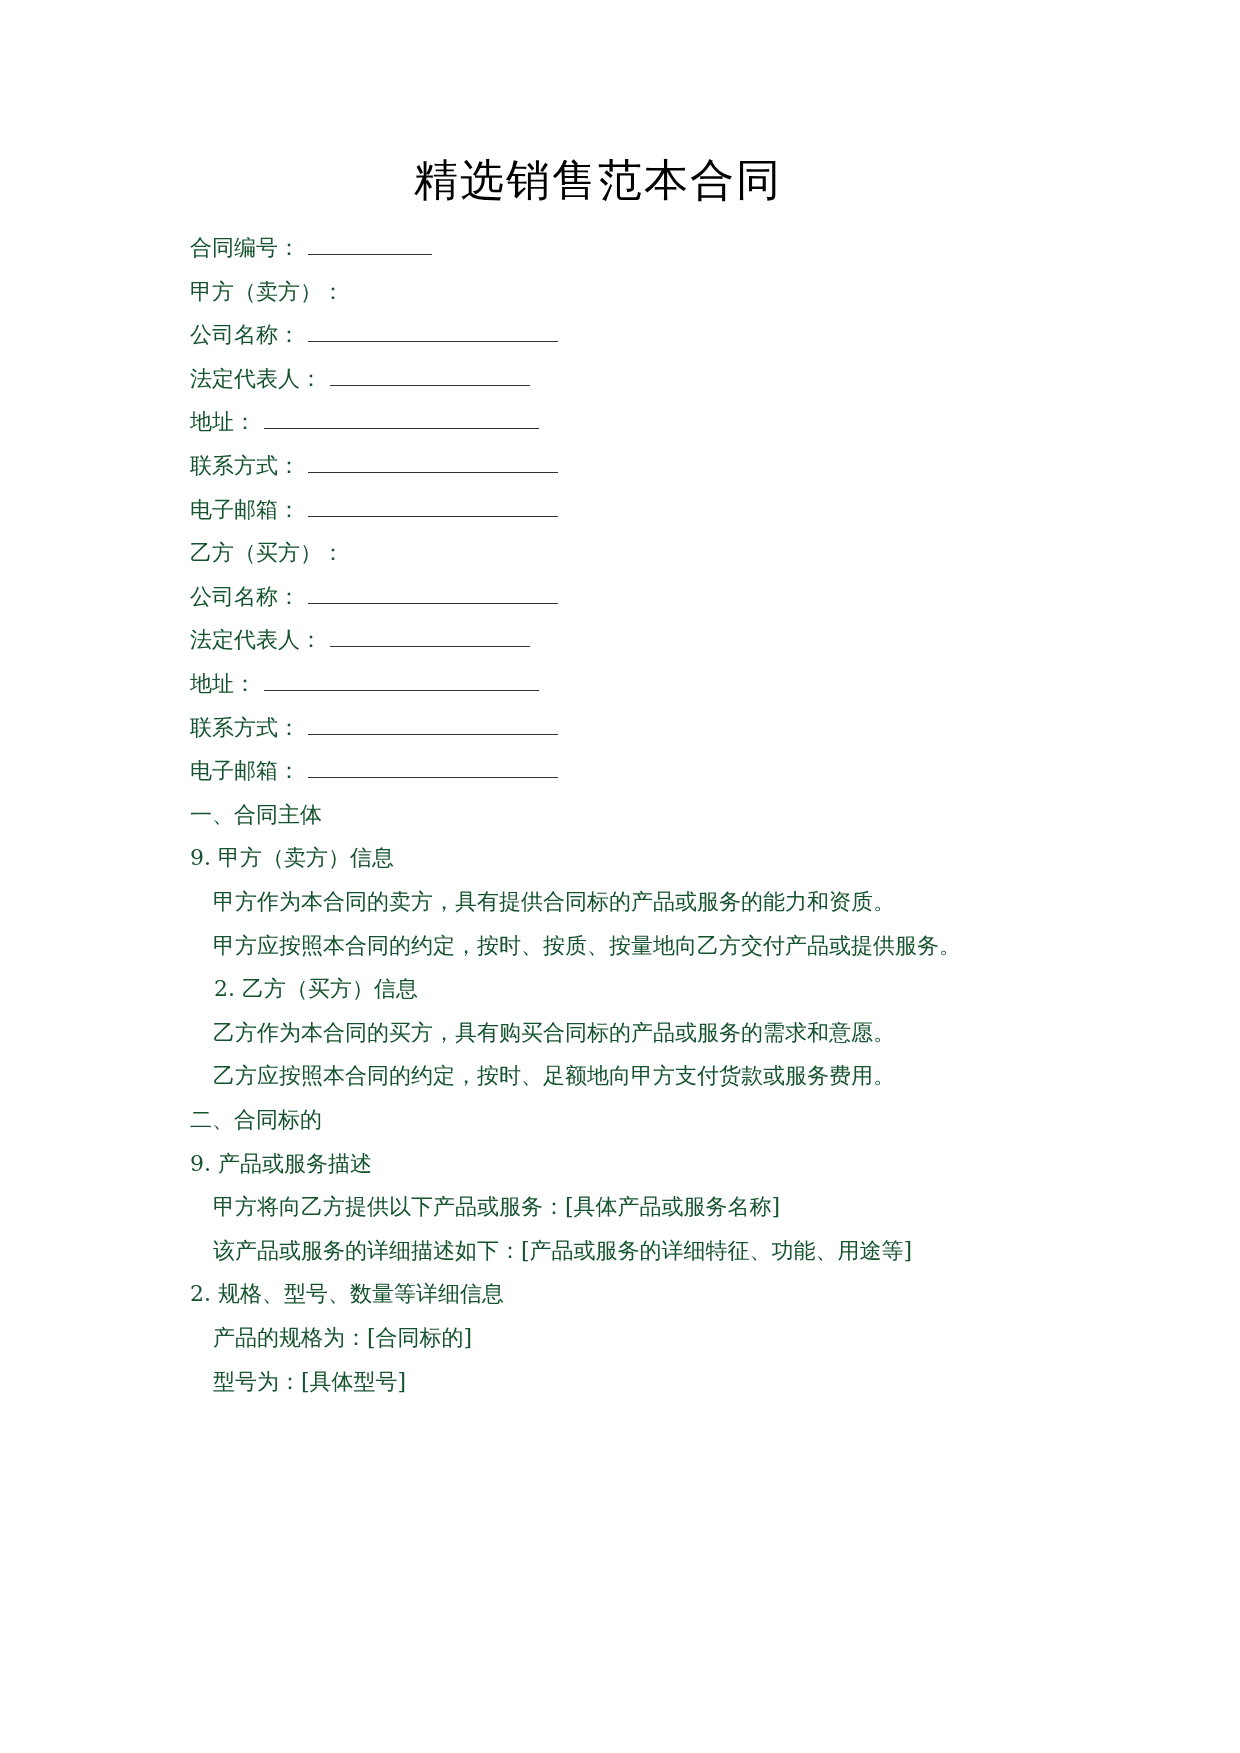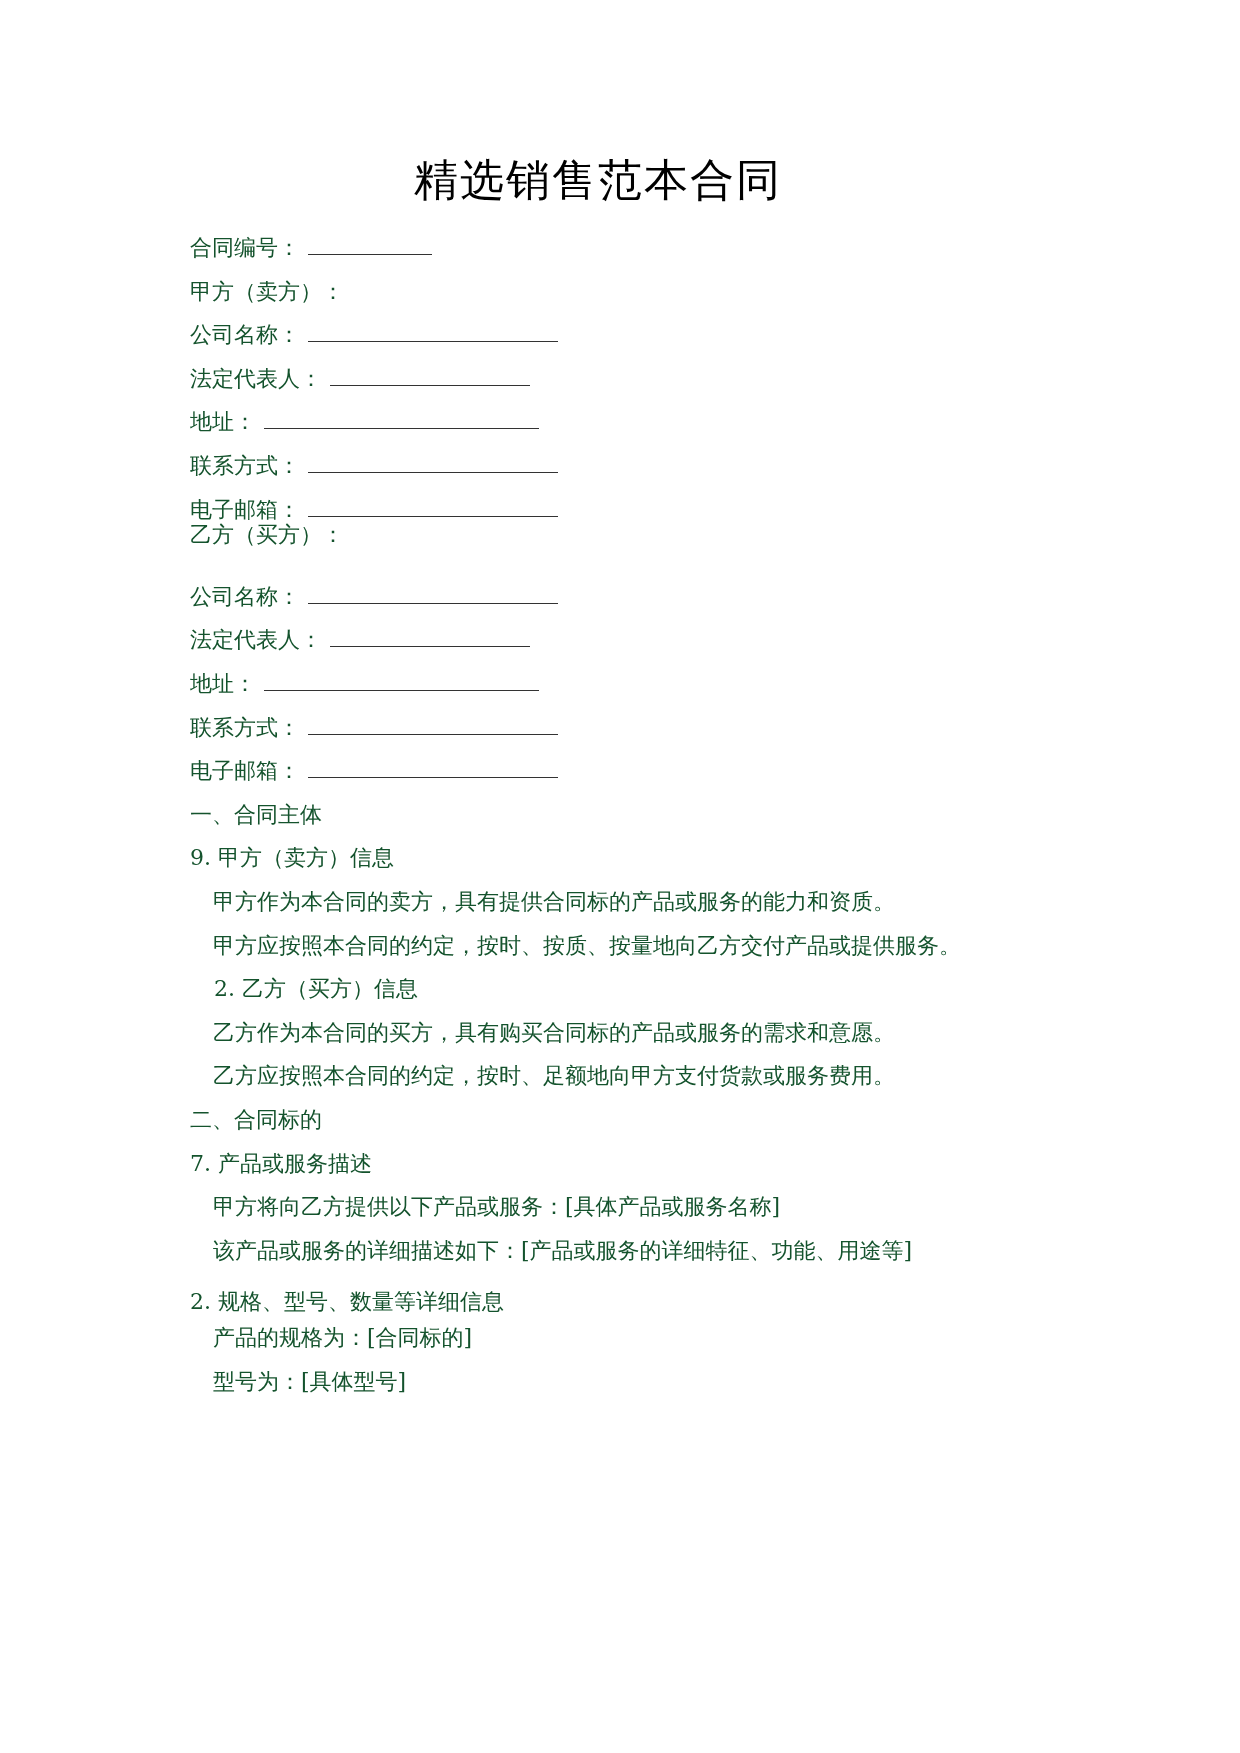--- a/index.html
+++ b/index.html
@@ -17,36 +17,36 @@
   <div class="title">精选销售范本合同</div>
 
   <div id="fields">
       <div class="line" style="top: 233px;"><span>合同编号：</span><span class="blank" style="width: 124px;"></span></div>
       <div class="line" style="top: 277px;"><span>甲方（卖方）：</span></div>
       <div class="line" style="top: 320px;"><span>公司名称：</span><span class="blank" style="width: 250px;"></span></div>
       <div class="line" style="top: 364px;"><span>法定代表人：</span><span class="blank" style="width: 200px;"></span></div>
       <div class="line" style="top: 407px;"><span>地址：</span><span class="blank" style="width: 275px;"></span></div>
       <div class="line" style="top: 451px;"><span>联系方式：</span><span class="blank" style="width: 250px;"></span></div>
       <div class="line" style="top: 495px;"><span>电子邮箱：</span><span class="blank" style="width: 250px;"></span></div>
-      <div class="line" style="top: 520px; text-align: right;"><span>乙方（买方）：</span></div>
+      <div class="line" style="top: 538px; text-align: right;"><span>乙方（买方）：</span></div>
       <div class="line" style="top: 582px;"><span>公司名称：</span><span class="blank" style="width: 250px;"></span></div>
       <div class="line" style="top: 625px;"><span>法定代表人：</span><span class="blank" style="width: 200px;"></span></div>
       <div class="line" style="top: 669px;"><span>地址：</span><span class="blank" style="width: 275px;"></span></div>
       <div class="line" style="top: 713px;"><span>联系方式：</span><span class="blank" style="width: 250px;"></span></div>
       <div class="line" style="top: 756px;"><span>电子邮箱：</span><span class="blank" style="width: 250px;"></span></div>
     </div>
   <div id="body">
       <div class="line" style="top: 800px;">一、合同主体</div>
       <div class="line" style="top: 843px;">9. 甲方（卖方）信息</div>
       <div class="line indent" style="top: 887px;">甲方作为本合同的卖方，具有提供合同标的产品或服务的能力和资质。</div>
       <div class="line indent" style="top: 931px;">甲方应按照本合同的约定，按时、按质、按量地向乙方交付产品或提供服务。</div>
       <div class="line" style="top: 974px; margin-left: 24px;">2. 乙方（买方）信息</div>
       <div class="line indent" style="top: 1018px;">乙方作为本合同的买方，具有购买合同标的产品或服务的需求和意愿。</div>
       <div class="line indent" style="top: 1061px;">乙方应按照本合同的约定，按时、足额地向甲方支付货款或服务费用。</div>
       <div class="line" style="top: 1105px;">二、合同标的</div>
-      <div class="line" style="top: 1149px;">7. 产品或服务描述</div>
+      <div class="line" style="top: 1149px;">9. 产品或服务描述</div>
       <div class="line indent" style="top: 1192px;">甲方将向乙方提供以下产品或服务：[具体产品或服务名称]</div>
       <div class="line indent" style="top: 1236px;">该产品或服务的详细描述如下：[产品或服务的详细特征、功能、用途等]</div>
-      <div class="line" style="top: 1279px; margin-top: 8px;">2. 规格、型号、数量等详细信息</div>
+      <div class="line" style="top: 1279px;">2. 规格、型号、数量等详细信息</div>
       <div class="line indent" style="top: 1323px;">产品的规格为：[合同标的]</div>
       <div class="line indent" style="top: 1367px;">型号为：[具体型号]</div>
     </div>
 </div>
 
 </body></html>

